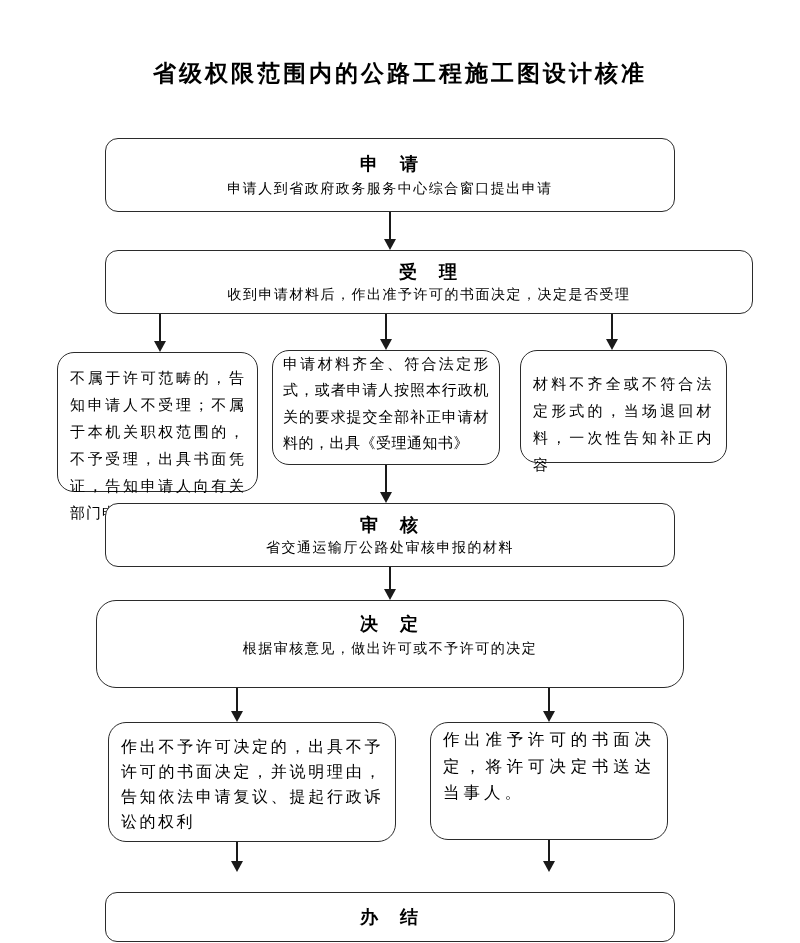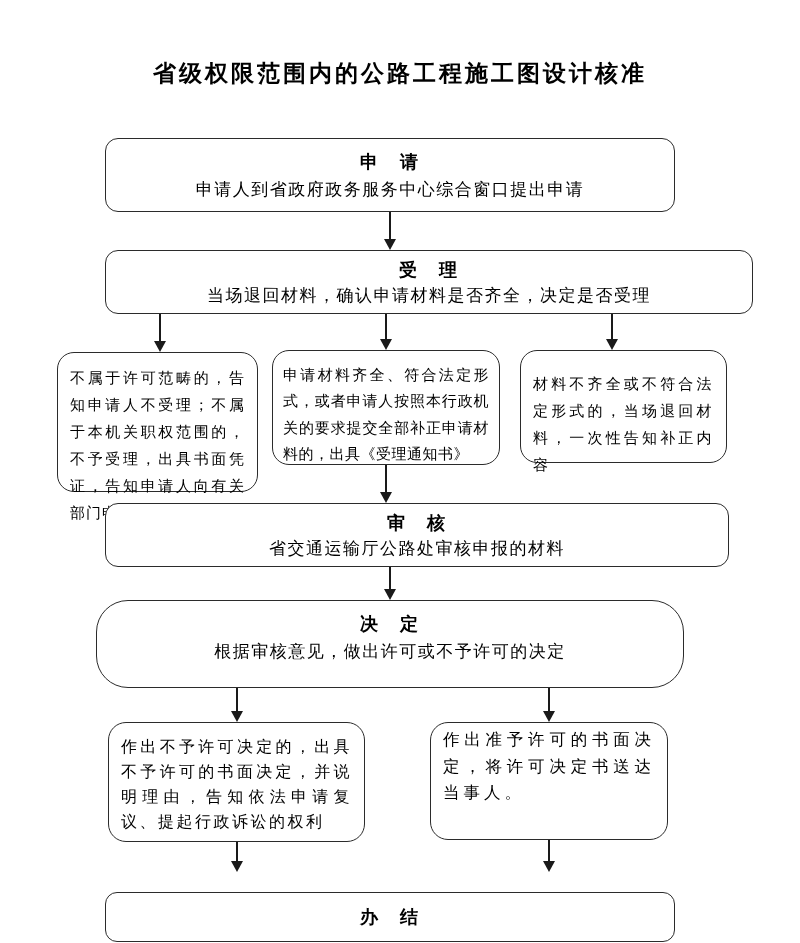--- a/index.html
+++ b/index.html
@@ -15,29 +15,29 @@
   }
   .box {
     position:absolute; box-sizing:border-box; background:#fff;
     border:1.5px solid #2b2b2b;
   }
   .stage {
     border-radius:13px; display:flex; flex-direction:column;
     align-items:center; justify-content:center; gap:4px; text-align:center;
   }
   .stage .hdr { font-weight:bold; font-size:18px; letter-spacing:2px; }
-  .stage .desc { font-size:17px; letter-spacing:1.5px; white-space:nowrap; }
+  .stage .desc { font-size:14px; letter-spacing:1.5px; white-space:nowrap; }
   .branch {
     border-radius:17px; font-size:15px; line-height:1.8;
     text-align:justify; text-justify:inter-ideograph;
   }
   .b-left   { padding:12px 12px; letter-spacing:1px; }
-  .b-mid    { padding:13px 10px; letter-spacing:0.5px; line-height:1.75;font-family:Liberation Mono, monospace; }
+  .b-mid    { padding:0 10px; letter-spacing:0.5px; line-height:1.75; }
   .b-right  { padding:20px 12px; letter-spacing:2.5px; }
-  .decide   { justify-content:flex-start; padding-top:11px; border-radius:32px; }
+  .decide   { justify-content:flex-start; padding-top:11px; border-radius:20px; }
   .result {
     border-radius:18px; text-align:justify; text-justify:inter-ideograph;
   }
   .r-deny  { padding:12px 12px; font-size:16px; letter-spacing:2.5px; line-height:1.56; }
   .r-grant { padding:4px 12px; font-size:16.5px; letter-spacing:4px; line-height:1.62; }
   .finish { border-radius:12px; }
   .finish .hdr { font-size:18px; }
   .arrow { position:absolute; width:12px; }
   .arrow .shaft {
     position:absolute; left:5.2px; top:0; bottom:9px; width:1.6px; background:#1a1a1a;
@@ -60,21 +60,21 @@
     <span class="desc">申请人到省政府政务服务中心综合窗口提出申请</span>
   </div>
 
   <div class="arrow" style="left:384px;top:212px;height:38px;">
     <span class="shaft"></span>
     <span class="head"></span>
   </div>
 
   <div class="box stage" style="left:105px;top:250px;width:648px;height:64px;gap:2px;">
     <span class="hdr">受　理</span>
-    <span class="desc">当场退回材料，确认申请材料是否齐全，决定是否受理</span>
+    <span class="desc">收到申请材料后，作出准予许可的书面决定，决定是否受理</span>
   </div>
 
   <div class="arrow" style="left:154px;top:314px;height:38px;">
     <span class="shaft"></span>
     <span class="head"></span>
   </div>
   <div class="arrow" style="left:380px;top:314px;height:36px;">
     <span class="shaft"></span>
     <span class="head"></span>
   </div>
@@ -91,21 +91,21 @@
   </div>
   <div class="box branch b-right" style="left:520px;top:350px;width:207px;height:113px;">
     <span>材料不齐全或不符合法定形式的，当场退回材料，一次性告知补正内容</span>
   </div>
 
   <div class="arrow" style="left:380px;top:465px;height:38px;">
     <span class="shaft"></span>
     <span class="head"></span>
   </div>
 
-  <div class="box stage" style="left:105px;top:503px;width:624px;height:64px;gap:2px;">
+  <div class="box stage" style="left:105px;top:503px;width:570px;height:64px;gap:2px;">
     <span class="hdr">审　核</span>
     <span class="desc">省交通运输厅公路处审核申报的材料</span>
   </div>
 
   <div class="arrow" style="left:384px;top:567px;height:33px;">
     <span class="shaft"></span>
     <span class="head"></span>
   </div>
 
   <div class="box stage decide" style="left:96px;top:600px;width:588px;height:88px;">
@@ -115,21 +115,21 @@
 
   <div class="arrow" style="left:231px;top:688px;height:34px;">
     <span class="shaft"></span>
     <span class="head"></span>
   </div>
   <div class="arrow" style="left:543px;top:688px;height:34px;">
     <span class="shaft"></span>
     <span class="head"></span>
   </div>
 
-  <div class="box result r-deny" style="left:108px;top:722px;width:257px;height:120px;">
+  <div class="box result r-deny" style="left:108px;top:722px;width:288px;height:120px;">
     <span>作出不予许可决定的，出具不予许可的书面决定，并说明理由，告知依法申请复议、提起行政诉讼的权利</span>
   </div>
   <div class="box result r-grant" style="left:430px;top:722px;width:238px;height:118px;">
     <span>作出准予许可的书面决定，将许可决定书送达当事人。</span>
   </div>
 
   <div class="arrow" style="left:231px;top:842px;height:30px;">
     <span class="shaft"></span>
     <span class="head"></span>
   </div>

